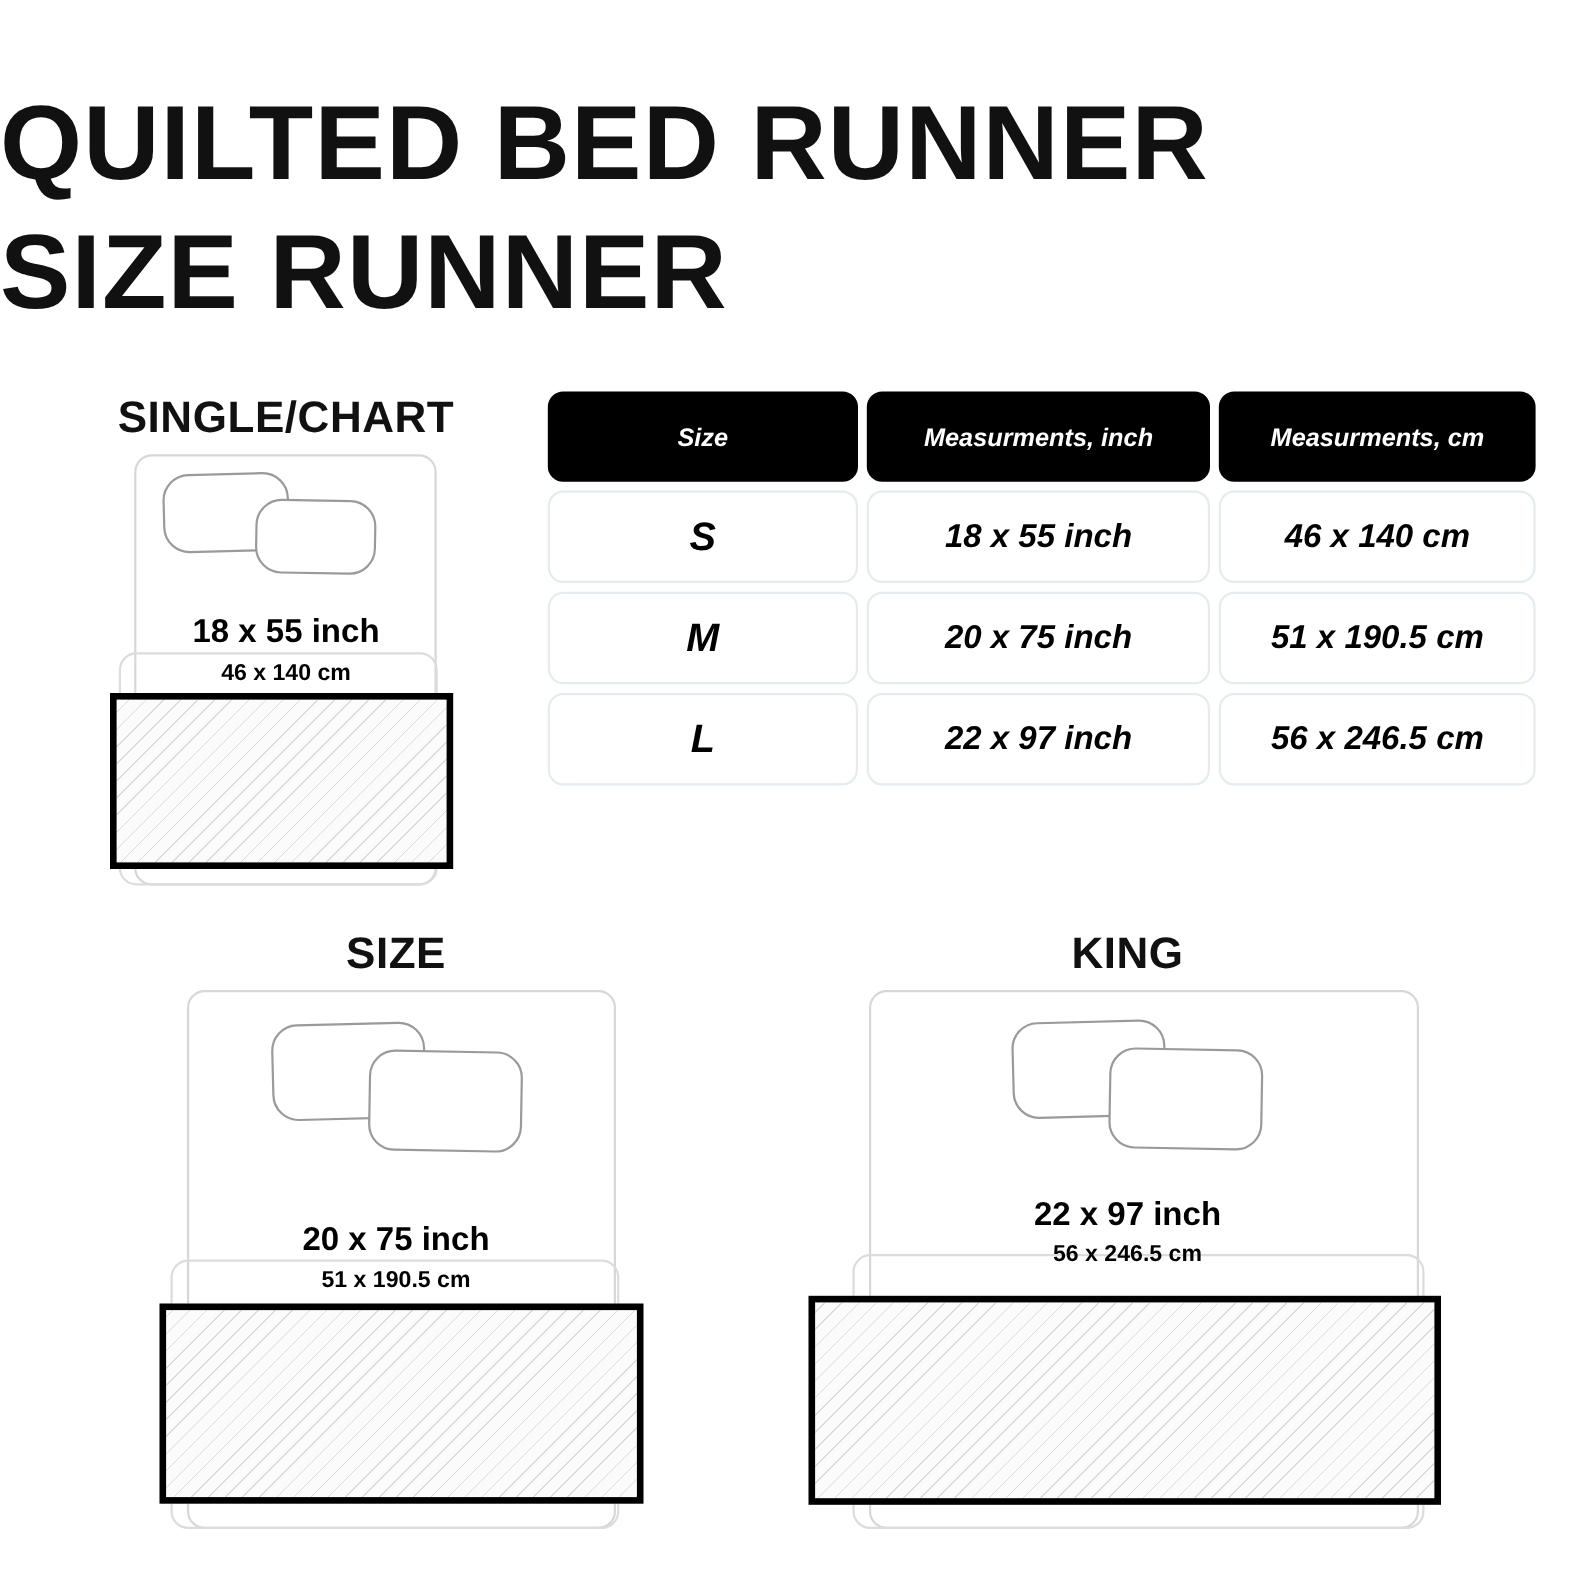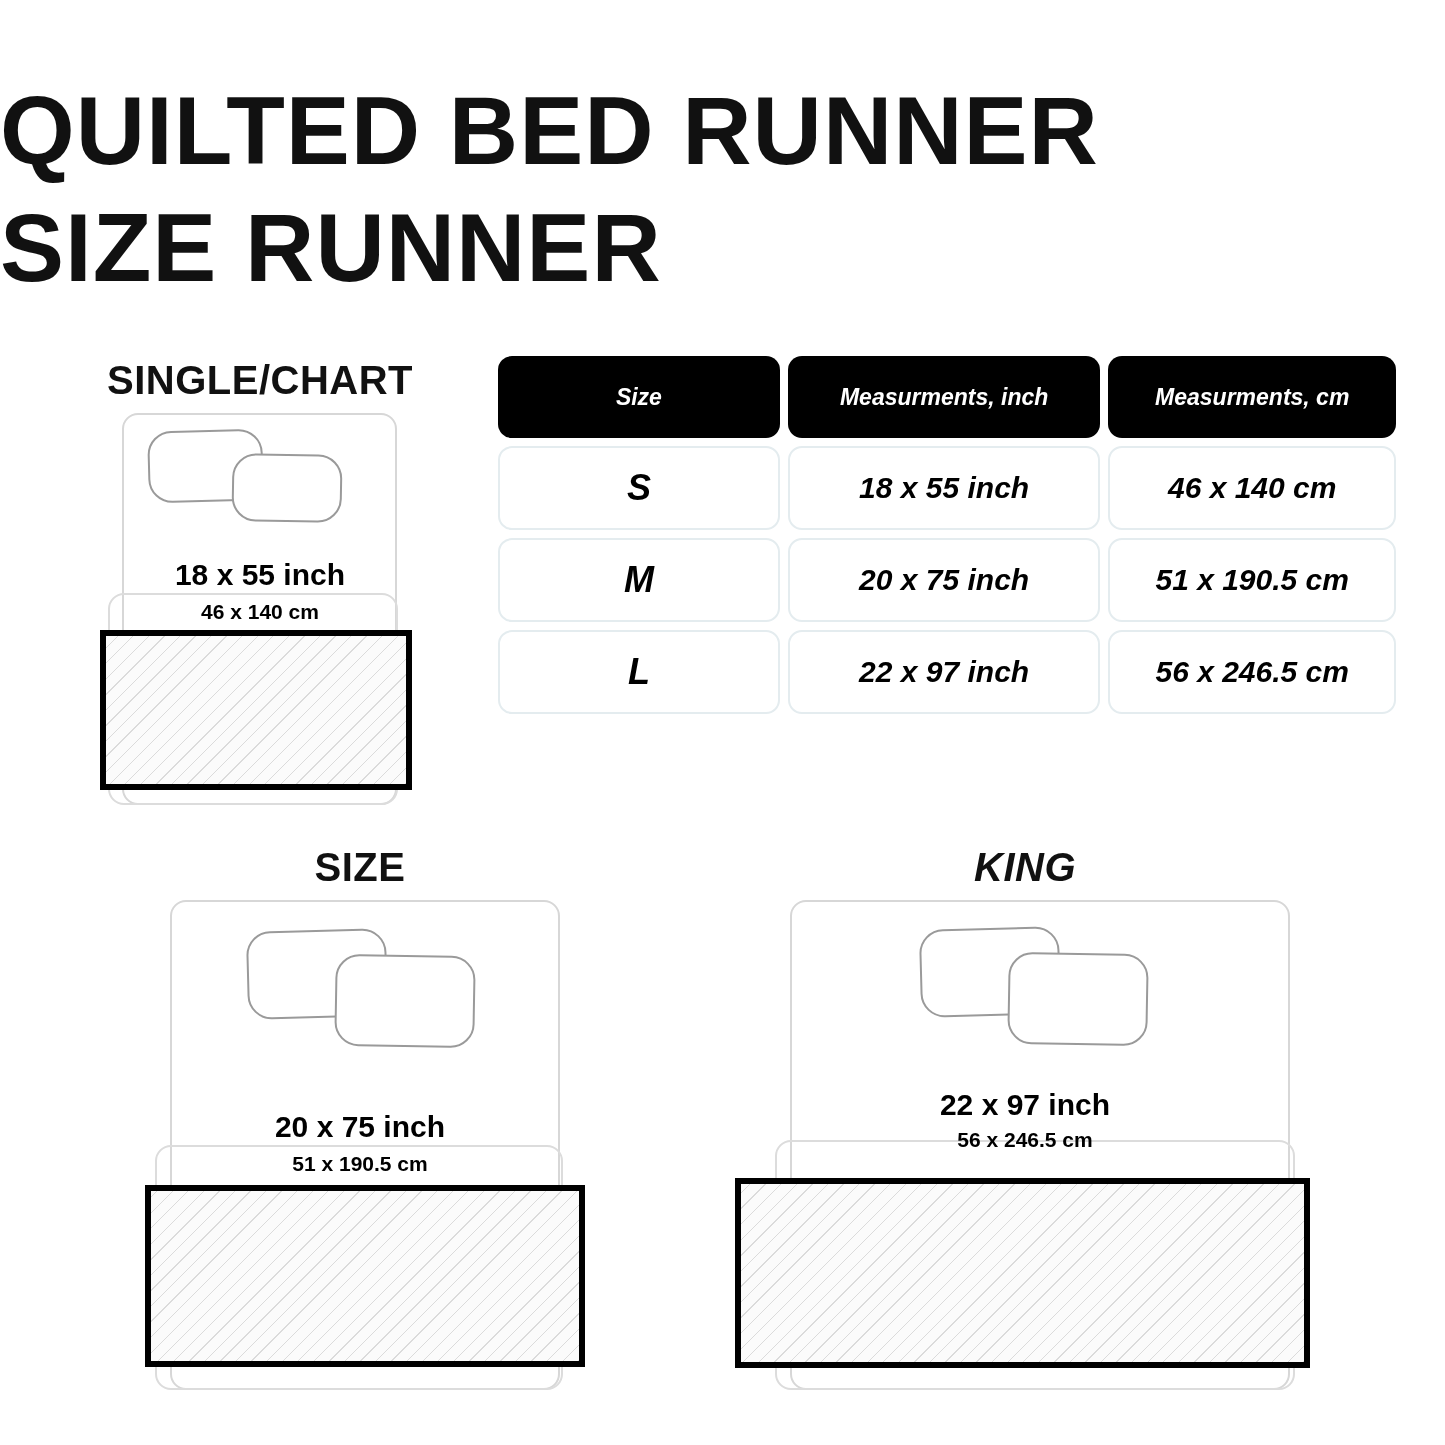--- a/index.html
+++ b/index.html
@@ -190,21 +190,21 @@
     <div class="pillow" style="left:102px; top:35px; width:140px; height:88px; transform:rotate(-1.5deg);"></div>
     <div class="pillow" style="left:190px; top:60px; width:140px; height:92px; transform:rotate(1deg);"></div>
     <div class="runner" style="left:0px; top:290px; width:440px; height:182px;">
       <div class="hatch"></div>
     </div>
   </div>
 
   <div class="dim-inch" style="left:180px; top:1110px; width:360px;">20 x 75 inch</div>
   <div class="dim-cm" style="left:180px; top:1152px; width:360px;">51 x 190.5 cm</div>
 
-  <div class="bed-label" style="left:830px; top:845px; width:390px;font-style:italic;">KING</div>
+  <div class="bed-label" style="left:830px; top:845px; width:390px;">KING</div>
 
   <div class="bed" style="left:765px; top:895px; width:545px; height:500px;">
     <div class="mattress" style="left:25px; top:5px; width:500px; height:490px;"></div>
     <div class="mattress2" style="left:10px; top:245px; width:520px; height:250px;"></div>
     <div class="pillow" style="left:155px; top:33px; width:140px; height:88px; transform:rotate(-1.5deg);"></div>
     <div class="pillow" style="left:243px; top:58px; width:140px; height:92px; transform:rotate(1deg);"></div>
     <div class="runner" style="left:-30px; top:283px; width:575px; height:190px;">
       <div class="hatch"></div>
     </div>
   </div>

